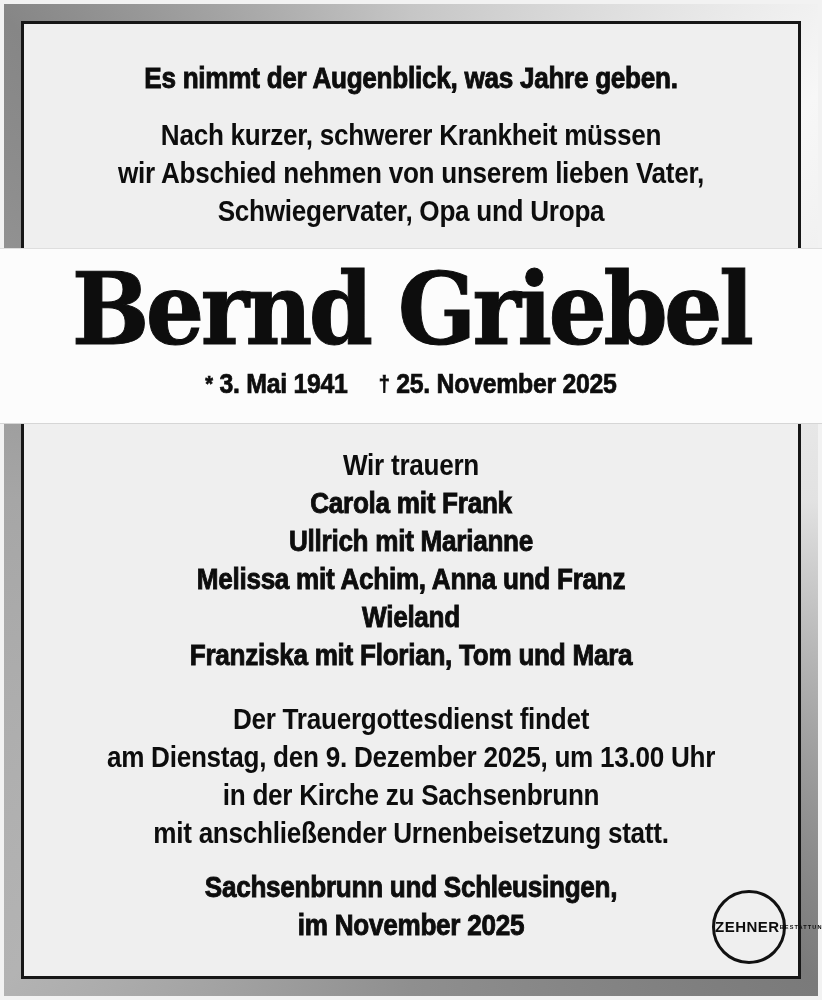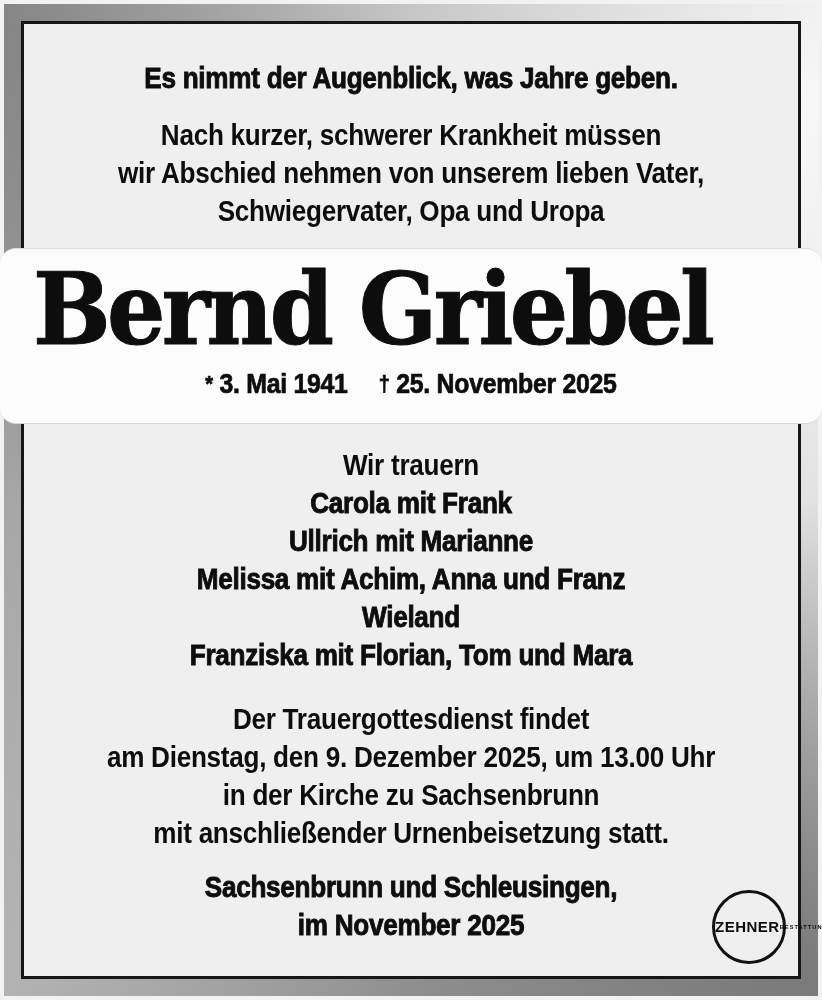--- a/index.html
+++ b/index.html
@@ -37,22 +37,22 @@
   .intro{top:116px;}
   .mourners{top:446px;}
   .service{top:700px;}
   .closing{top:868px;}
   
   .name-band{
     position:absolute;left:0;right:0;top:248px;height:174px;
     background:#fcfcfc;
     border-top:1px solid #dedede;
     border-bottom:1px solid #d6d6d6;
+    text-align:center;
     z-index:3;
-    border-radius:16px;
   }
   .deceased-name{
     margin:4px 0 0 0;
     font-family:"DejaVu Serif","Liberation Serif",serif;
     font-weight:700;
     font-size:100px;line-height:112px;
     letter-spacing:-4px;
     white-space:nowrap;
     transform:scaleX(0.92);transform-origin:50% 50%;
     -webkit-text-stroke:1px #0d0d0d;

